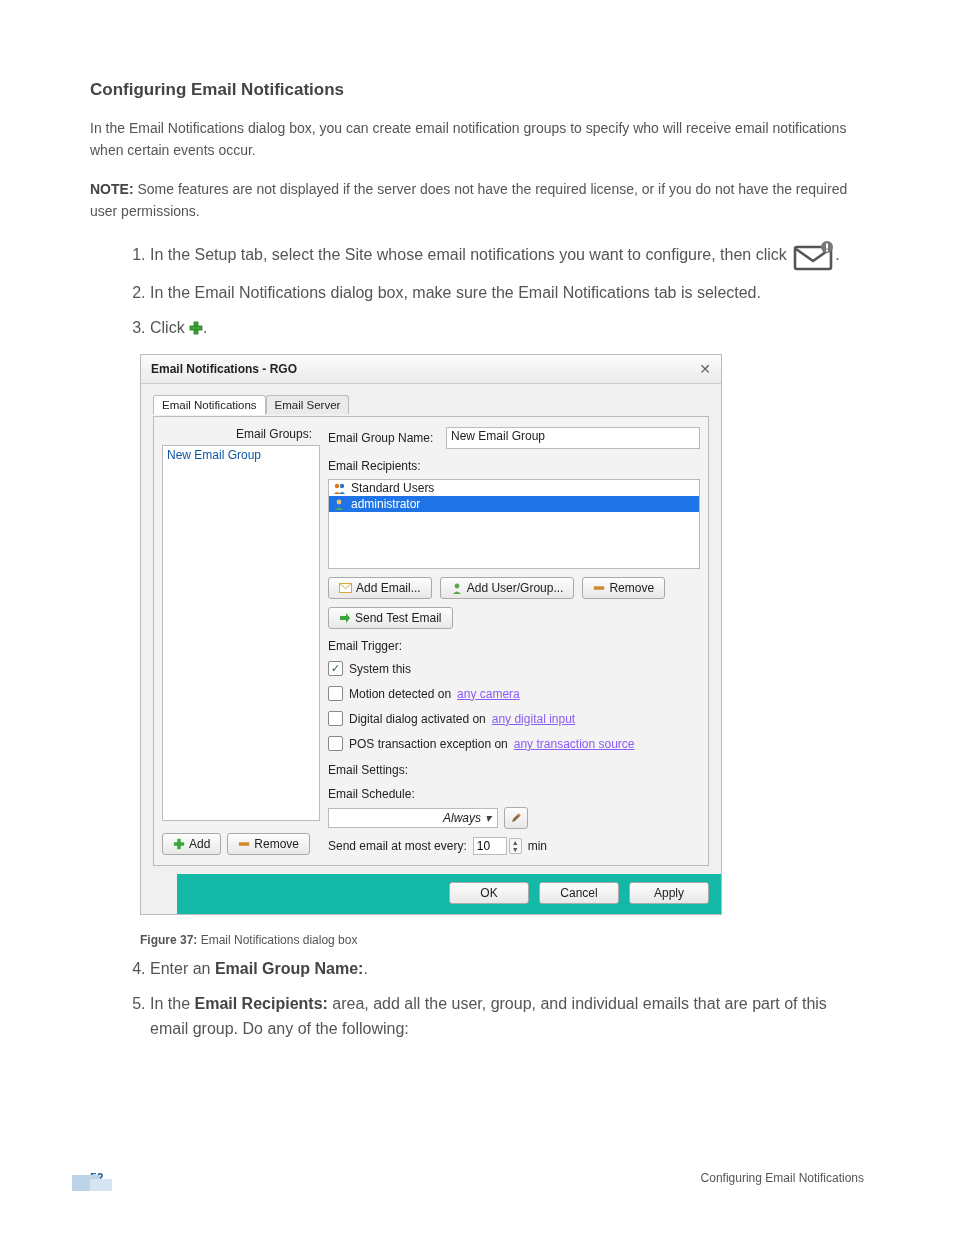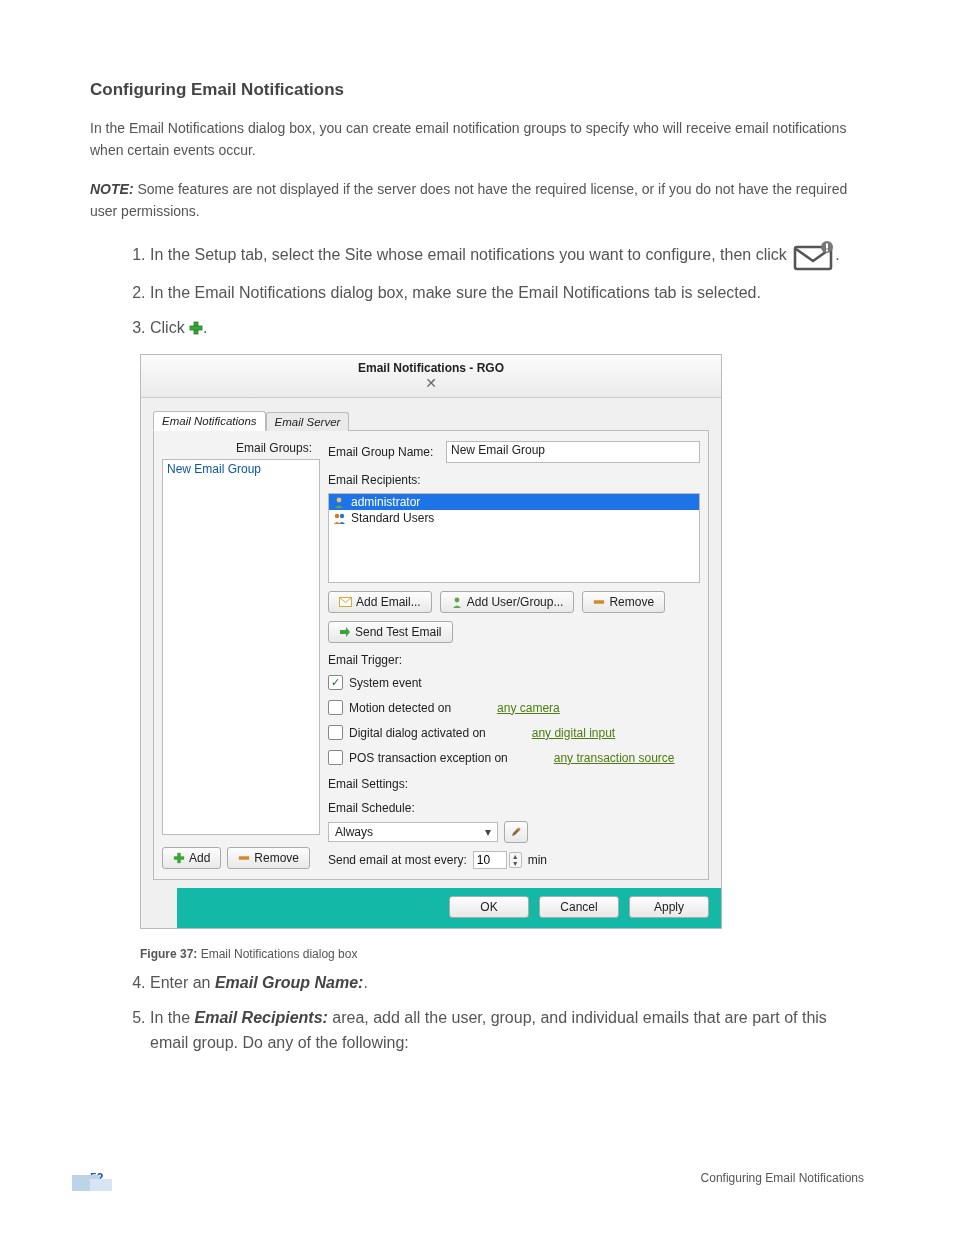--- a/index.html
+++ b/index.html
@@ -21,21 +21,21 @@
     font-size: 17px;
     color: #444;
     margin-bottom: 18px;
   }
   .para {
     font-size: 14px;
     color: #555;
     line-height: 1.55;
     margin-bottom: 18px;
   }
-  .bold { font-weight: bold; color:#444;font-style:italic; }
+  .bold { font-weight: bold; color:#444; }
   ol.steps {
     font-size: 16px;
     color: #555;
     padding-left: 60px;
     margin: 0 0 14px 0;
   }
   ol.steps > li {
     margin-bottom: 10px;
     line-height: 1.55;
   }
@@ -100,34 +100,32 @@
   }
   .dlg-titlebar {
     background: linear-gradient(#fcfcfc,#eaeaea);
     border-bottom: 1px solid #ccc;
     padding: 6px 10px;
     display:flex;
     align-items:center;
     justify-content:space-between;
     font-weight: bold;
     color:#222;
-    flex-direction:column;
   }
   .dlg-close { color:#666; font-size:14px; font-weight:normal; cursor:default;}
   .dlg-body {
     padding: 10px 12px 8px 12px;
     background:#f0f0f0;
   }
   .tabstrip {
     display:flex;
-    align-items:flex-end;
+    align-items:flex-start;
     border-bottom:1px solid #bbb;
     margin-bottom:0;
     height:22px;
-    font-style:italic;
   }
   .tab {
     padding:3px 8px;
     font-size:11.5px;
     border:1px solid #bbb;
     border-bottom:none;
     background:#eaeaea;
     color:#222;
     margin-right:0;
     position:relative;
@@ -218,23 +216,23 @@
     background:#1e74e6;
     color:#fff;
   }
   .btn-row { display:flex; gap:8px; flex-wrap:wrap; margin-top:2px;}
   .section-lbl { font-size:12px; color:#222; margin-top:4px;}
   .chk-row { display:flex; align-items:center; gap:6px; font-size:12px; padding:2px 0;}
   .chk {
     width:13px;height:13px;border:1px solid #888;background:#fff;display:inline-flex;align-items:center;justify-content:center;font-size:11px;color:#1a6a1a;border-radius:2px;
   }
   .chk.checked::after{content:"✓"; line-height:1;}
-  .linky { color:#4d7c0f; text-decoration:underline;margin-left:40px;}
+  .linky { color:#8b5cf6; text-decoration:underline;}
   .select-box{
-    background:#fff;border:1px solid #bbb;height:18px;display:flex;align-items:center;padding:0 2px 0 6px;font-size:12px;width:160px;justify-content:space-between;
+    background:#fff;border:1px solid #bbb;height:18px;display:flex;align-items:center;padding:0 2px 0 6px;font-size:12px;width:160px;justify-content:flex-end;font-style:italic;
   }
   .select-caret{ width:14px;text-align:center;color:#444;}
   .icon-btn-edit{
     width:22px;height:20px;border:1px solid #aaa;border-radius:3px;
     background:linear-gradient(#fdfdfd,#e8e8e8);
     display:inline-flex;align-items:center;justify-content:center;font-size:12px;
   }
   .spinner {
     display:inline-flex;align-items:center;
   }
@@ -324,36 +322,36 @@
         </div>
 
         <div class="right-col">
           <div class="row">
             <span class="lbl">Email Group Name:</span>
             <div class="txtinput">New Email Group</div>
           </div>
 
           <div class="section-lbl">Email Recipients:</div>
           <div class="recip-list">
-            <div class="recip-item selected">
-              <svg class="ic" width="14" height="12" viewBox="0 0 14 12">
-                <circle cx="6" cy="4" r="2.4" fill="#f0c070"></circle>
-                  <path d="M2 12 Q6 7 10 12 Z" fill="#5aa84a"></path>
-              </svg>
-              <span>administrator</span>
-            </div>
             <div class="recip-item">
               <svg class="ic" width="14" height="12" viewBox="0 0 14 12">
                 <circle cx="4" cy="4" r="2.2" fill="#e07818"></circle>
                   <path d="M1 12 Q4 8 7 12 Z" fill="#e07818"></path>
                 <circle cx="9" cy="4" r="2.2" fill="#2a77c9"></circle>
                   <path d="M6 12 Q9 8 12 12 Z" fill="#2a77c9"></path>
               </svg>
               <span>Standard Users</span>
             </div>
+            <div class="recip-item selected">
+              <svg class="ic" width="14" height="12" viewBox="0 0 14 12">
+                <circle cx="6" cy="4" r="2.4" fill="#f0c070"></circle>
+                  <path d="M2 12 Q6 7 10 12 Z" fill="#5aa84a"></path>
+              </svg>
+              <span>administrator</span>
+            </div>
           </div>
 
           <div class="btn-row">
             <div class="btn">
               <svg class="ic" width="13" height="10" viewBox="0 0 13 10">
                   <rect x="0.5" y="0.5" width="12" height="9" fill="#fff" stroke="#d6a93a"></rect>
                   <path d="M0.5 0.5 L6.5 5.5 L12.5 0.5" fill="none" stroke="#d6a93a"></path>
                 </svg>
               <span>Add Email...</span>
             </div>
@@ -376,21 +374,21 @@
               <svg class="ic" width="12" height="12" viewBox="0 0 12 12">
                   <path d="M1 4 L7 4 L7 1 L11 6 L7 11 L7 8 L1 8 Z" fill="#3aa63a"></path>
                 </svg>
               <span>Send Test Email</span>
             </div>
           </div>
 
           <div class="section-lbl">Email Trigger:</div>
           <div class="chk-row">
             <span class="chk checked"></span>
-            <span>System event</span>
+            <span>System this</span>
           </div>
           <div class="chk-row">
             <span class="chk"></span>
             <span>Motion detected on </span>
             <span class="linky">any camera</span>
           </div>
           <div class="chk-row">
             <span class="chk"></span>
             <span>Digital dialog activated on </span>
             <span class="linky">any digital input</span>

